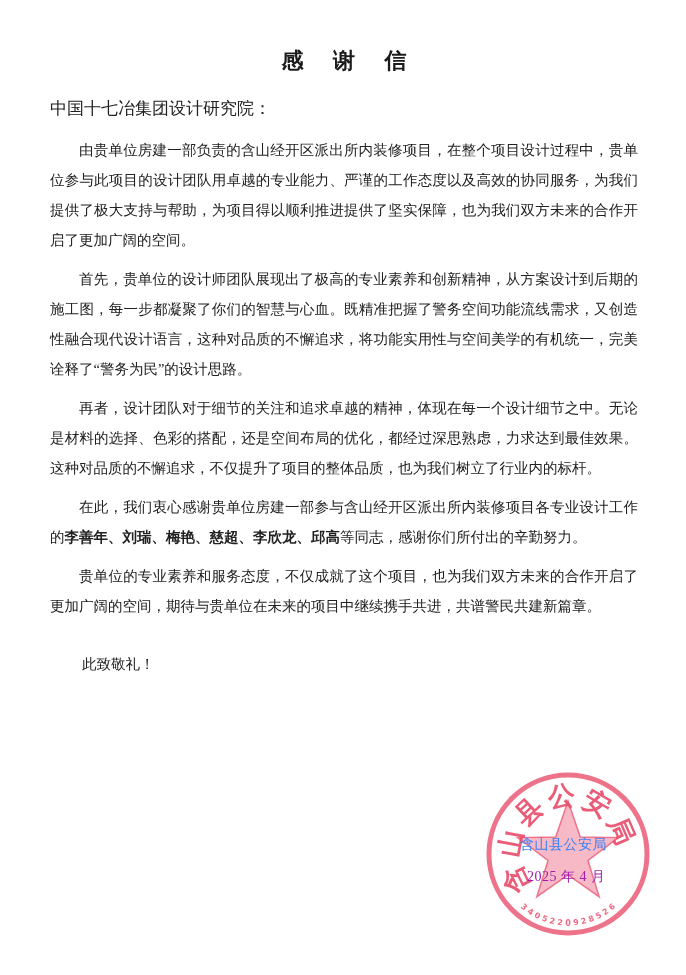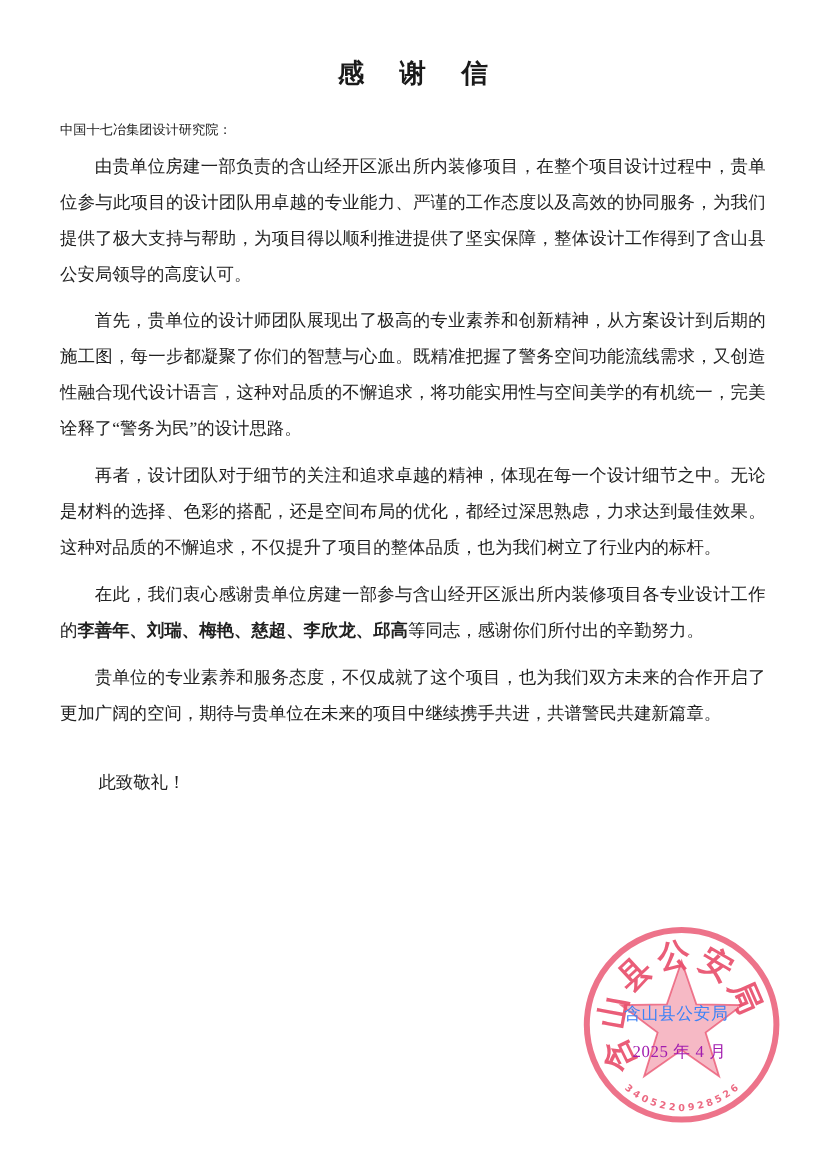--- a/index.html
+++ b/index.html
@@ -17,23 +17,23 @@
   .title{
     margin:0 0 18px 0;
     text-align:center;
     font-size:22px;
     font-weight:bold;
     letter-spacing:12px;
     text-indent:12px; 
     color:#1a1a1a;
   }
   .salutation{
-    font-size:11px;
+    font-size:17px;
     line-height:30px;
-    margin:0 0 0 0;
+    margin:0 0 11px 0;
   }
   .para{
     margin:0 0 9px 0;
     font-size:14.5px;
     line-height:30px;
     text-align:justify;
     text-indent:2em;
   }
   .para b{font-weight:bold;}
   .closing{
@@ -69,21 +69,21 @@
     font-size:14px;letter-spacing:.5px;color:#a21caf;
   }
 </style>
 </head>
 <body>
 
 <div class="page">
   <div class="content">
     <h1 class="title">感 谢 信</h1>
     <div class="salutation">中国十七冶集团设计研究院：</div>
-    <p class="para">由贵单位房建一部负责的含山经开区派出所内装修项目，在整个项目设计过程中，贵单位参与此项目的设计团队用卓越的专业能力、严谨的工作态度以及高效的协同服务，为我们提供了极大支持与帮助，为项目得以顺利推进提供了坚实保障，整体设计工作得到了含山县公安局领导的高度认可。</p>
+    <p class="para">由贵单位房建一部负责的含山经开区派出所内装修项目，在整个项目设计过程中，贵单位参与此项目的设计团队用卓越的专业能力、严谨的工作态度以及高效的协同服务，为我们提供了极大支持与帮助，为项目得以顺利推进提供了坚实保障，也为我们双方未来的合作开启了更加广阔的空间。</p>
     <p class="para">首先，贵单位的设计师团队展现出了极高的专业素养和创新精神，从方案设计到后期的施工图，每一步都凝聚了你们的智慧与心血。既精准把握了警务空间功能流线需求，又创造性融合现代设计语言，这种对品质的不懈追求，将功能实用性与空间美学的有机统一，完美诠释了“警务为民”的设计思路。</p>
     <p class="para">再者，设计团队对于细节的关注和追求卓越的精神，体现在每一个设计细节之中。无论是材料的选择、色彩的搭配，还是空间布局的优化，都经过深思熟虑，力求达到最佳效果。这种对品质的不懈追求，不仅提升了项目的整体品质，也为我们树立了行业内的标杆。</p>
     <p class="para"><span>在此，我们衷心感谢贵单位房建一部参与含山经开区派出所内装修项目各专业设计工作的</span><b>李善年、刘瑞、梅艳、慈超、李欣龙、邱高</b><span>等同志，感谢你们所付出的辛勤努力。</span></p>
     <p class="para">贵单位的专业素养和服务态度，不仅成就了这个项目，也为我们双方未来的合作开启了更加广阔的空间，期待与贵单位在未来的项目中继续携手共进，共谱警民共建新篇章。</p>
     <div class="closing">此致敬礼！</div>
   </div>
 
   <svg id="seal-svg" class="seal-svg" width="170" height="170" viewBox="0 0 170 170" aria-hidden="true" style="color: rgb(233, 80, 109);">
     <circle class="seal-ring" cx="85" cy="85" r="79"></circle>
     <path class="seal-star" d="M85,32 L97.3,68 L135.4,68.6 L105,91.5 L116.2,127.9 L85,106 L53.8,127.9 L65,91.5 L34.6,68.6 L72.7,68 Z"></path>

